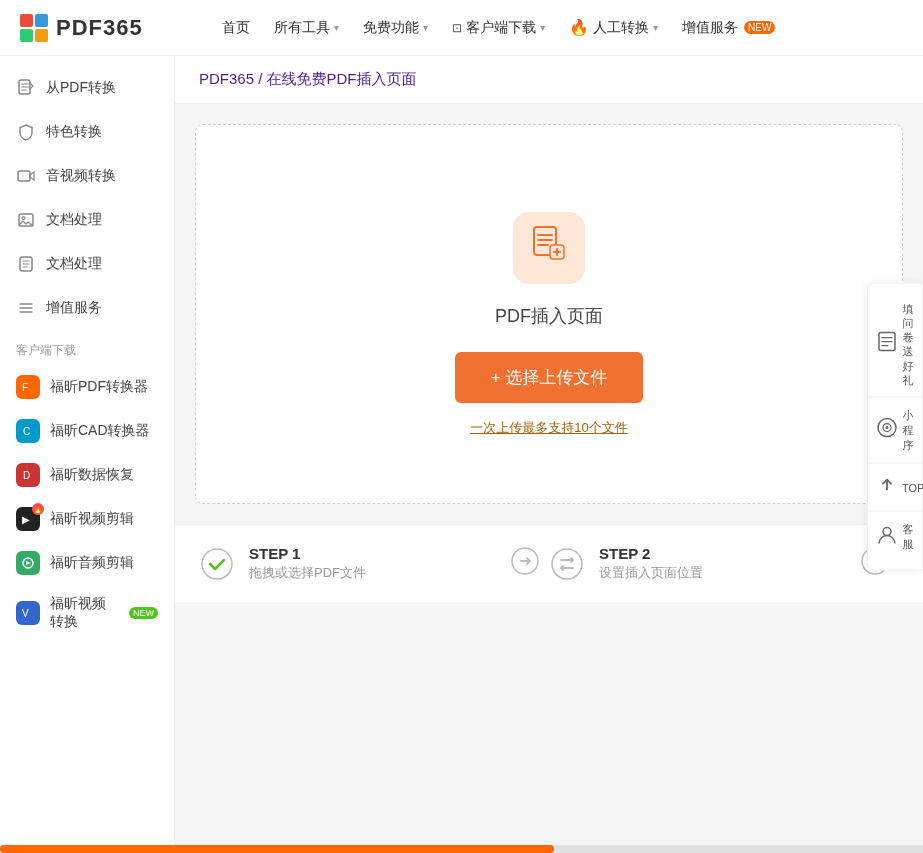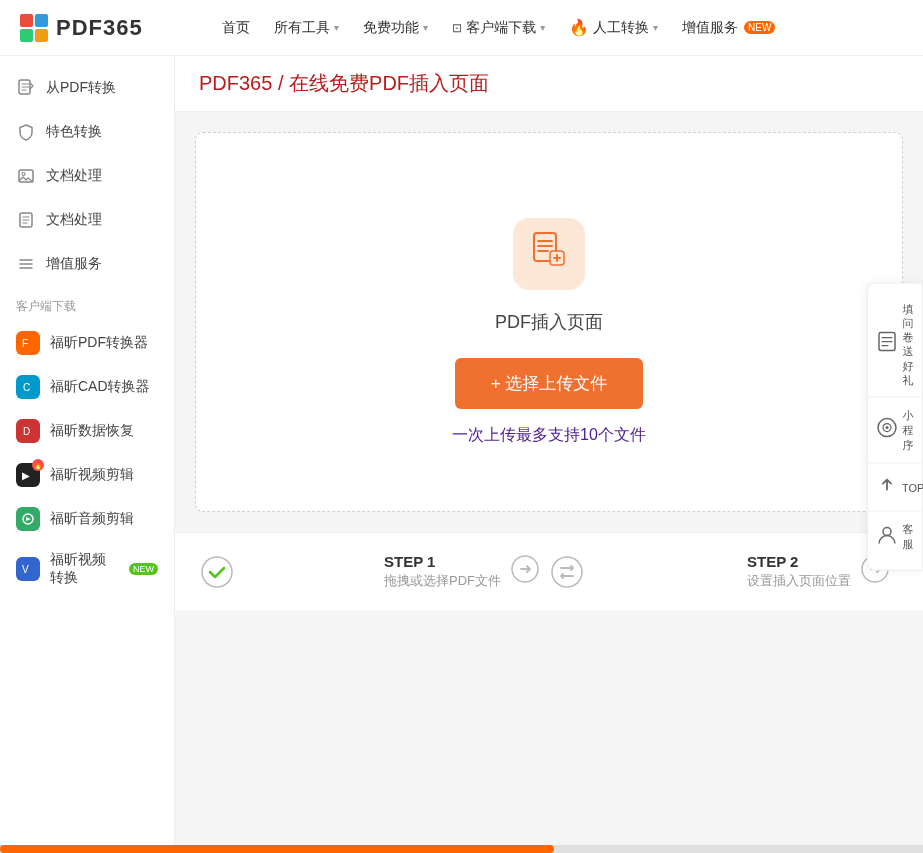--- a/index.html
+++ b/index.html
@@ -134,22 +134,22 @@
       flex: 1;
       overflow-y: auto;
       background: #f5f5f5;
       position: relative;
     }
 
     
     .breadcrumb-bar {
       background: #fff;
       padding: 14px 24px;
-      font-size: 20px;
-      color: #b91c1c;
+      font-size: 15px;
+      color: #4c1d95;
       font-weight: 500;
       border-bottom: 1px solid #eee;
     }
 
     
     .upload-container {
       margin: 20px;
       background: #fff;
       border: 1.5px dashed #d0d0d0;
       border-radius: 8px;
@@ -188,39 +188,39 @@
       padding: 14px 36px;
       font-size: 17px;
       cursor: pointer;
       display: flex;
       align-items: flex-start;
       gap: 8px;
       font-family: inherit;
     }
     .upload-hint {
       margin-top: 16px;
-      color: #4c1d95;
-      font-size: 16px;
+      color: #a16207;
+      font-size: 13px;
+      text-decoration: underline;
     }
 
     
     .step-bar {
       background: #fff;
       border-top: 1px solid #eee;
       padding: 20px 24px;
       display: flex;
       align-items: center;
       gap: 0;
     }
     .step-item {
       display: flex;
       align-items: center;
       gap: 14px;
       flex: 1;
-      justify-content: space-between;
     }
     .step-icon {
       width: 36px;
       height: 36px;
       display: flex;
       align-items: center;
       justify-content: center;
       font-size: 22px;
     }
     .step-text { display: flex; flex-direction: column; }
@@ -336,20 +336,29 @@
       </span>
       <span>从PDF转换</span>
     </div>
     <div class="sidebar-item">
       <span class="s-icon">
         <svg width="18" height="18" viewBox="0 0 18 18" fill="none">
             <path d="M9 2l6 2.5v5C15 13 12 16 9 17 6 16 3 13 3 9.5v-5L9 2z" stroke="#888" stroke-width="1.5" fill="none"></path>
           </svg>
       </span>
       <span>特色转换</span>
+    </div>
+    <div class="sidebar-item">
+      <span class="s-icon">
+        <svg width="18" height="18" viewBox="0 0 18 18" fill="none">
+            <rect x="1" y="4" width="12" height="10" rx="2" stroke="#888" stroke-width="1.5" fill="none"></rect>
+            <path d="M13 8l4-3v8l-4-3V8z" stroke="#888" stroke-width="1.2" fill="none"></path>
+          </svg>
+      </span>
+      <span>音视频转换</span>
     </div>
     <div class="sidebar-item">
       <span class="s-icon">
         <svg width="18" height="18" viewBox="0 0 18 18" fill="none">
             <rect x="2" y="3" width="14" height="12" rx="2" stroke="#888" stroke-width="1.5" fill="none"></rect>
             <circle cx="6.5" cy="7" r="1.5" stroke="#888" stroke-width="1.2"></circle>
             <path d="M2 14l4-4 3 3 2-2 5 4" stroke="#888" stroke-width="1.2" stroke-linecap="round" stroke-linejoin="round"></path>
           </svg>
       </span>
       <span>文档处理</span>

